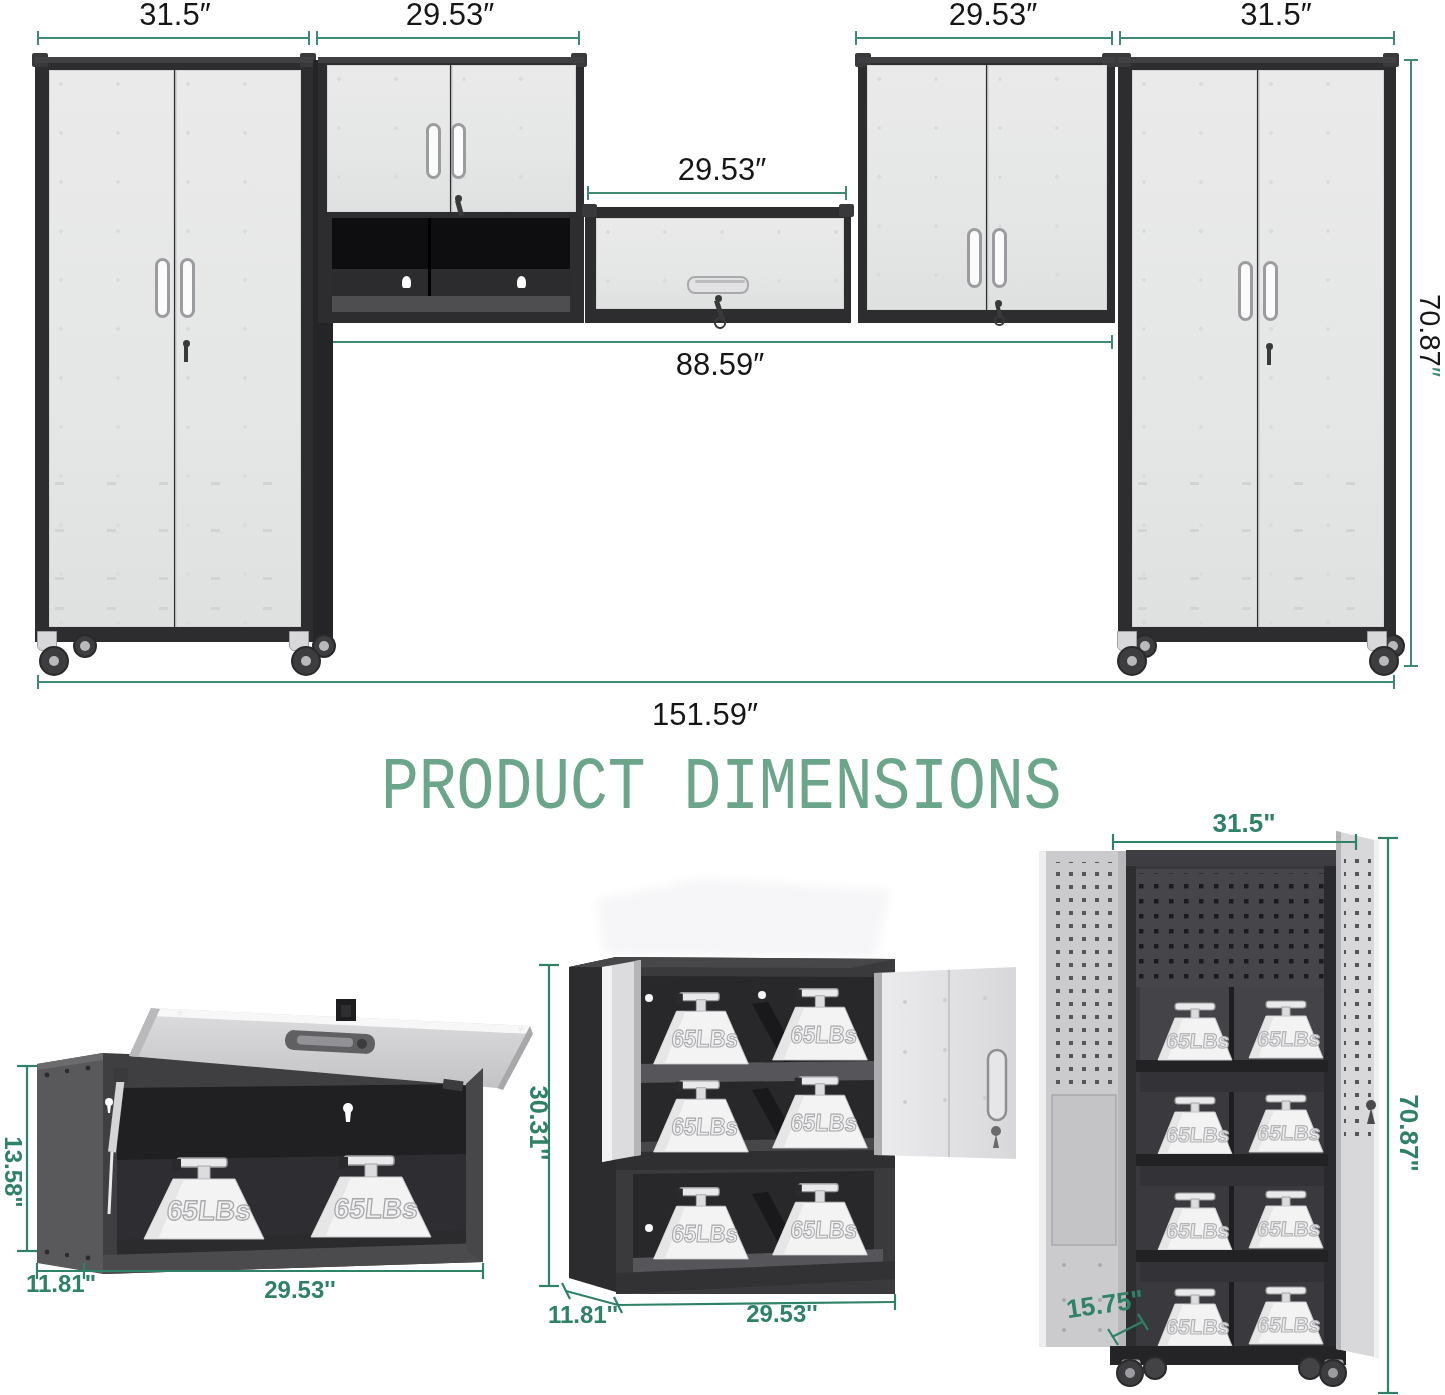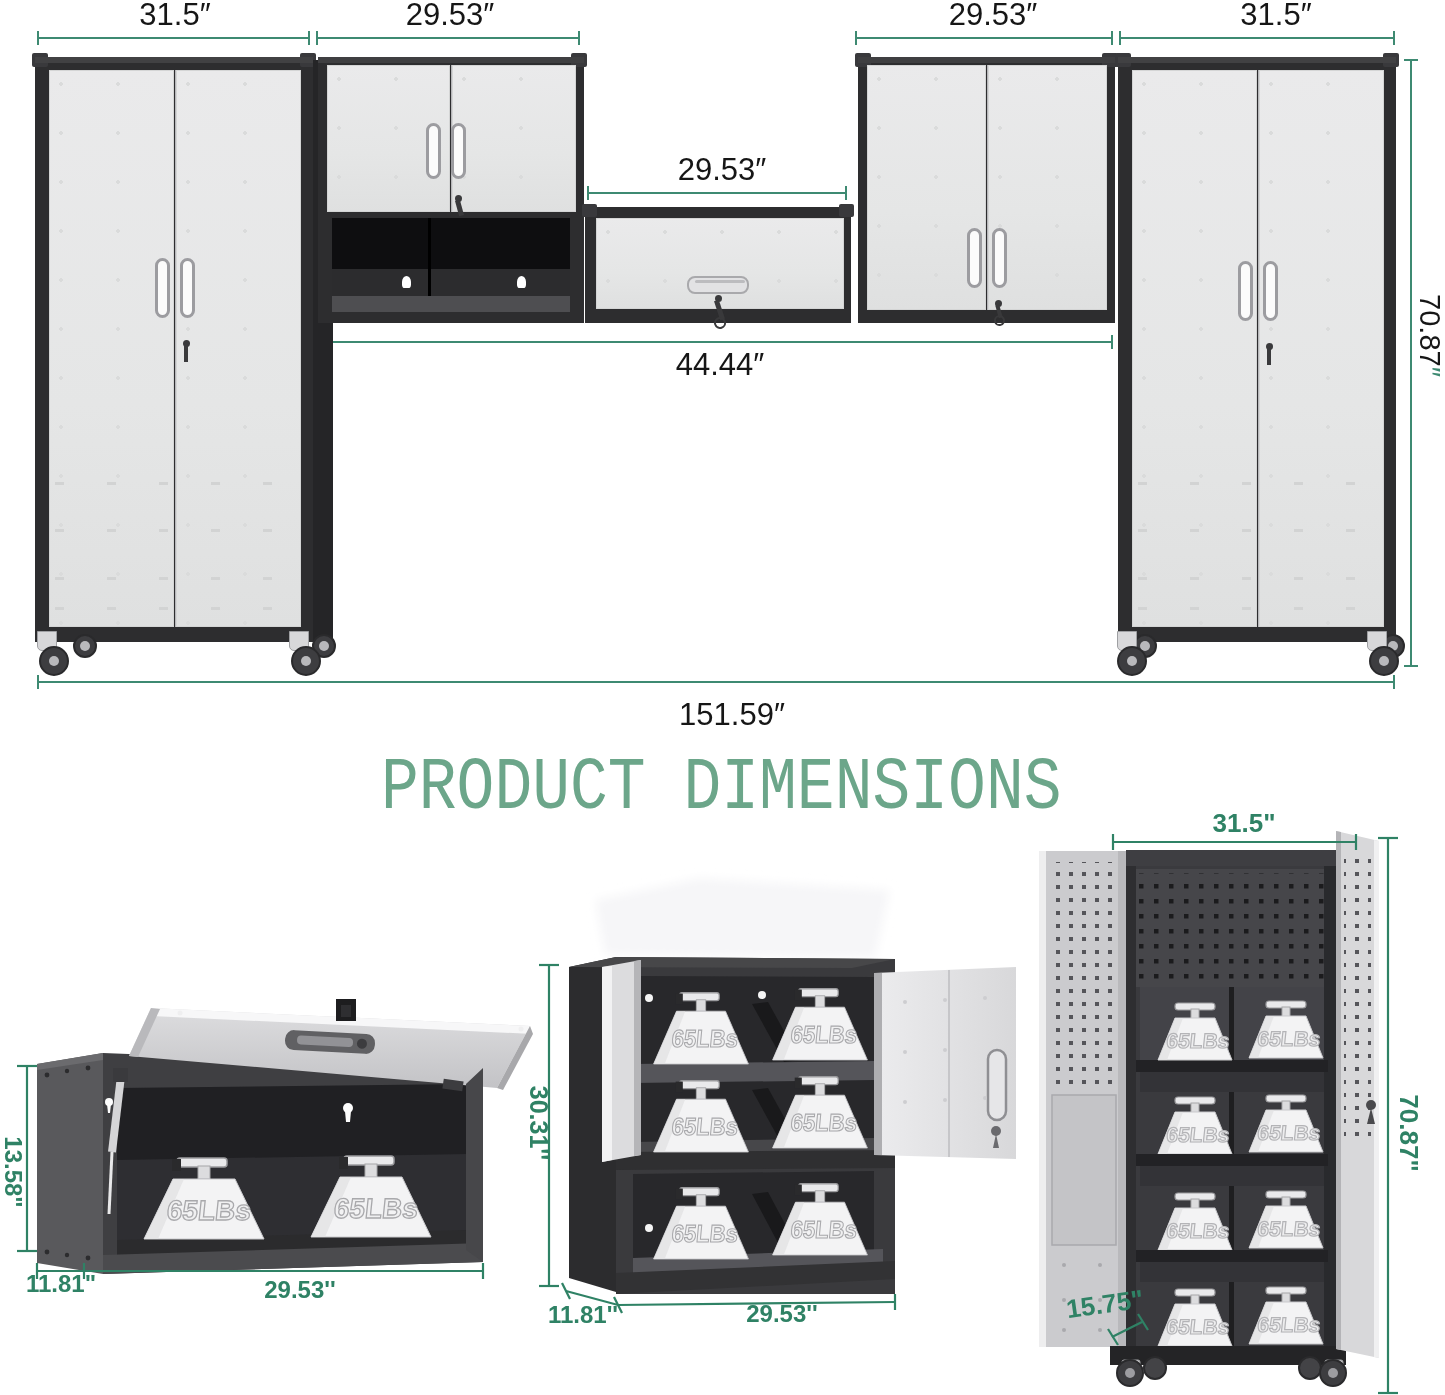--- a/index.html
+++ b/index.html
@@ -44,26 +44,26 @@
   <div class="dimline" style="left:1393px;top:31px;width:2px;height:14px;"></div>
 
   <div class="dlabel" style="left:722px;top:152px;transform:translateX(-50%);">29.53″</div>
   <div class="dimline" style="left:587px;top:192px;width:260px;height:2px;"></div>
   <div class="dimline" style="left:587px;top:186px;width:2px;height:14px;"></div>
   <div class="dimline" style="left:845px;top:186px;width:2px;height:14px;"></div>
 
   <div class="dimline" style="left:315px;top:341px;width:798px;height:2px;"></div>
   <div class="dimline" style="left:315px;top:335px;width:2px;height:14px;"></div>
   <div class="dimline" style="left:1111px;top:335px;width:2px;height:14px;"></div>
-  <div class="dlabel" style="left:720px;top:347px;transform:translateX(-50%);">44.44″</div>
+  <div class="dlabel" style="left:720px;top:347px;transform:translateX(-50%);">88.59″</div>
 
   <div class="dimline" style="left:37px;top:681px;width:1358px;height:2px;"></div>
   <div class="dimline" style="left:37px;top:675px;width:2px;height:14px;"></div>
   <div class="dimline" style="left:1393px;top:675px;width:2px;height:14px;"></div>
-  <div class="dlabel" style="left:732px;top:697px;transform:translateX(-50%);">151.59″</div>
+  <div class="dlabel" style="left:705px;top:697px;transform:translateX(-50%);">151.59″</div>
 
   <div class="dimline" style="left:1410px;top:59px;width:2px;height:608px;"></div>
   <div class="dimline" style="left:1404px;top:59px;width:14px;height:2px;"></div>
   <div class="dimline" style="left:1404px;top:665px;width:14px;height:2px;"></div>
   <div class="dlabel" style="left:1388px;top:319px;font-size:29px;transform:rotate(90deg);">70.87<span style="color:#3e8a72;">″</span></div>
 
   <div id="cab1" class="abs" style="left:35px;top:57px;width:278px;height:585px;">
     <div class="frame" style="left:0;top:0;width:100%;height:100%;"></div>
     <div class="abs" style="left:-3px;top:-4px;width:16px;height:14px;background:#39393c;border-radius:2px;"></div>
     <div class="abs" style="left:265px;top:-4px;width:16px;height:14px;background:#39393c;border-radius:2px;"></div>

